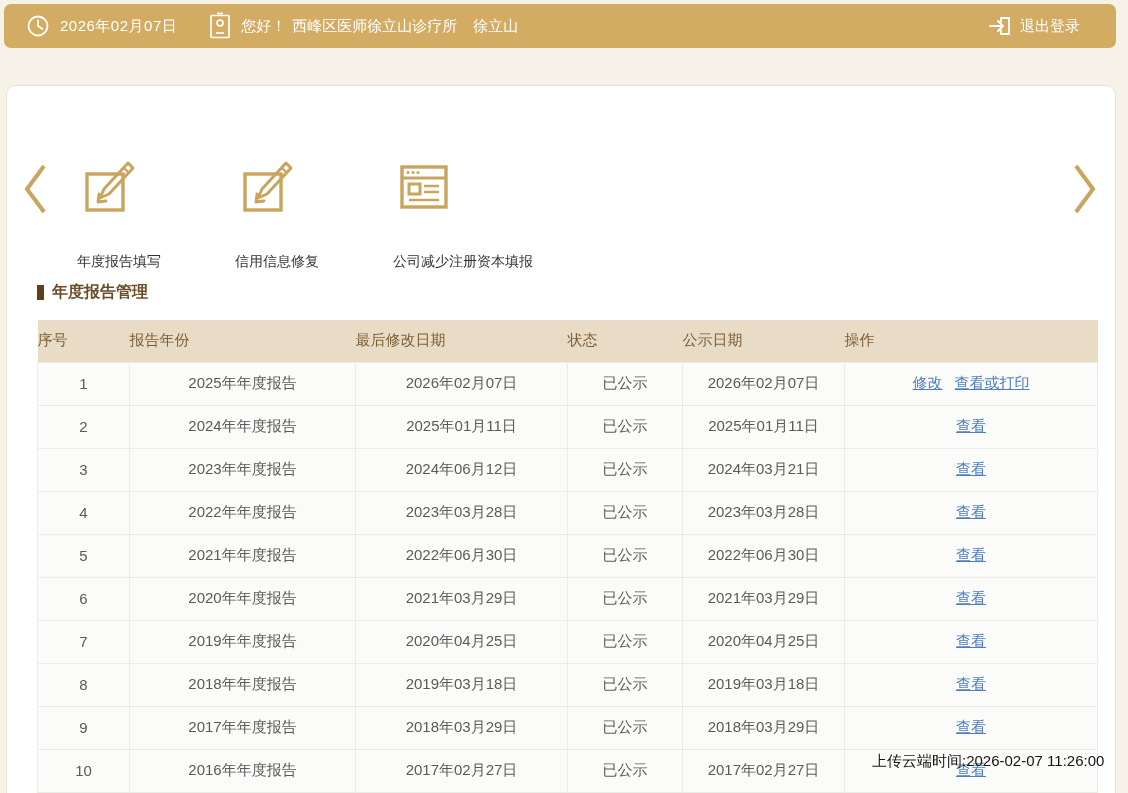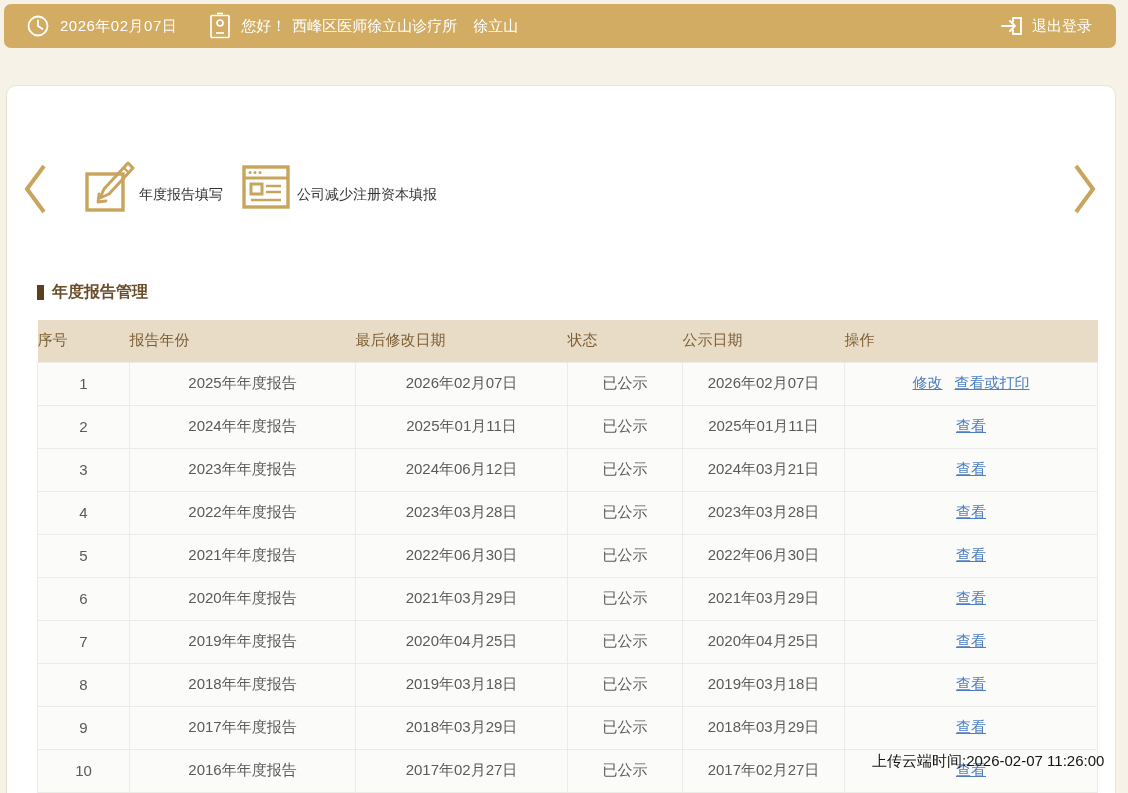--- a/index.html
+++ b/index.html
@@ -18,40 +18,41 @@
   }
   .topbar-left { display:flex; align-items:center; padding-left:22px; }
   .tb-icon { display:inline-flex; align-items:center; }
   .tb-date { margin-left:10px; letter-spacing:.5px; }
   .tb-idcard { margin-left:32px; }
   .tb-greet { margin-left:10px; }
   .tb-org { margin-left:6px; }
   .tb-user { margin-left:16px; }
   .tb-logout {
     margin-left:auto; display:flex; align-items:center; gap:9px;
-    padding-right:24px; cursor:pointer;
+    padding-right:36px; cursor:pointer;
   }
 
   
   .card {
     position:absolute; left:6px; top:85px; width:1110px; height:740px;
     background:#fff; border:1px solid #EAE3D1; border-radius:10px;
   }
 
   
   .carousel-arrow { position:absolute; cursor:pointer; line-height:0; }
   .arrow-left  { left:14px;  top:76px; }
   .arrow-right { right:16px; top:76px; }
   .carousel-items {
     position:absolute; left:70px; top:70px; width:948px;
     display:flex;
   }
   .carousel-item {
-    width:158px; display:flex; flex-direction:row; align-items:center;
+    width:158px; display:flex; flex-direction:column; 
     cursor:pointer;
+    gap:20px;
   }
   .ci-icon { width:62px; height:62px; line-height:0; }
   .ci-label {
     margin-top:15px; font-size:14px; color:#333; white-space:nowrap;
   }
 
   
   .section-title {
     position:absolute; left:30px; top:196px;
     display:flex; align-items:center;
@@ -135,20 +136,31 @@
       <div class="carousel-item">
     <span class="ci-icon">
           <svg width="62" height="62" viewBox="0 0 62 62" fill="none" stroke="#C9A45C">
     <rect x="10" y="18" width="36" height="36" stroke-width="3.4"></rect>
     <path d="M51 7 l5 5 L32 38 l-9 4 4-9 z" stroke-width="3" stroke-linejoin="round"></path>
     <path d="M47 12 l4 4" stroke-width="2.4"></path>
     <path d="M21 46 l8 -1 M21 46 l1 -8" stroke-width="2.8" stroke-linecap="round"></path>
   </svg>
         </span>
     <span class="ci-label">年度报告填写</span>
+  </div>
+      <div class="carousel-item">
+    <span class="ci-icon">
+          <svg width="62" height="62" viewBox="0 0 62 62" fill="none" stroke="#C9A45C">
+    <rect x="10" y="18" width="36" height="36" stroke-width="3.4"></rect>
+    <path d="M51 7 l5 5 L32 38 l-9 4 4-9 z" stroke-width="3" stroke-linejoin="round"></path>
+    <path d="M47 12 l4 4" stroke-width="2.4"></path>
+    <path d="M21 46 l8 -1 M21 46 l1 -8" stroke-width="2.8" stroke-linecap="round"></path>
+  </svg>
+        </span>
+    <span class="ci-label">信用信息修复</span>
   </div>
       <div class="carousel-item">
     <span class="ci-icon">
           <svg width="62" height="62" viewBox="0 0 62 62" fill="none" stroke="#C9A45C">
     <rect x="9" y="11" width="44" height="40" stroke-width="3.4"></rect>
     <line x1="9" y1="22" x2="53" y2="22" stroke-width="3"></line>
     <circle cx="15" cy="16.5" r="1.5" fill="#C9A45C" stroke="none"></circle>
     <circle cx="20" cy="16.5" r="1.5" fill="#C9A45C" stroke="none"></circle>
     <circle cx="25" cy="16.5" r="1.5" fill="#C9A45C" stroke="none"></circle>
     <rect x="16" y="28" width="11" height="10" stroke-width="3"></rect>

